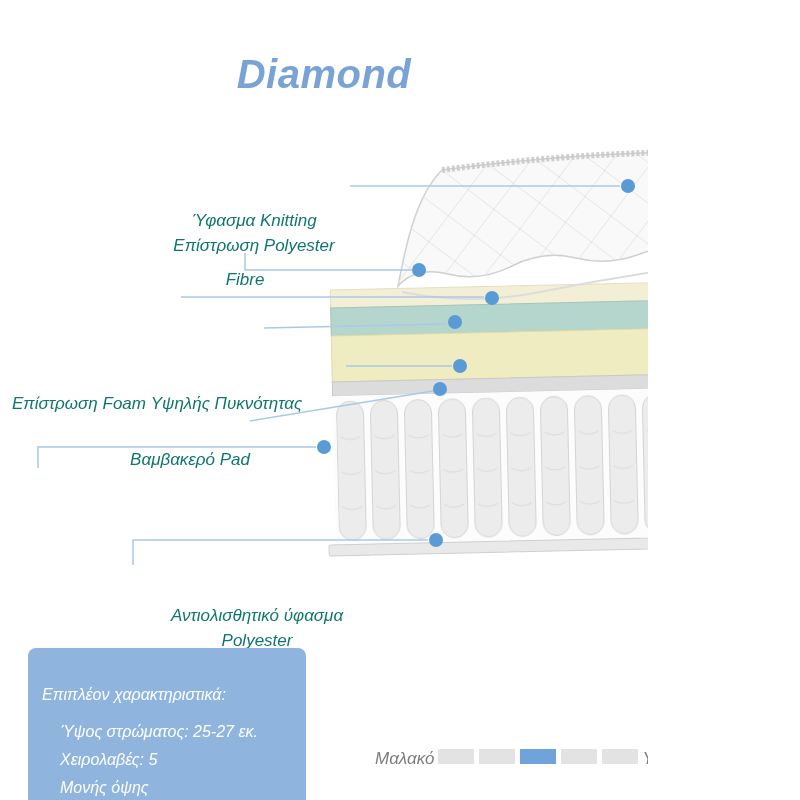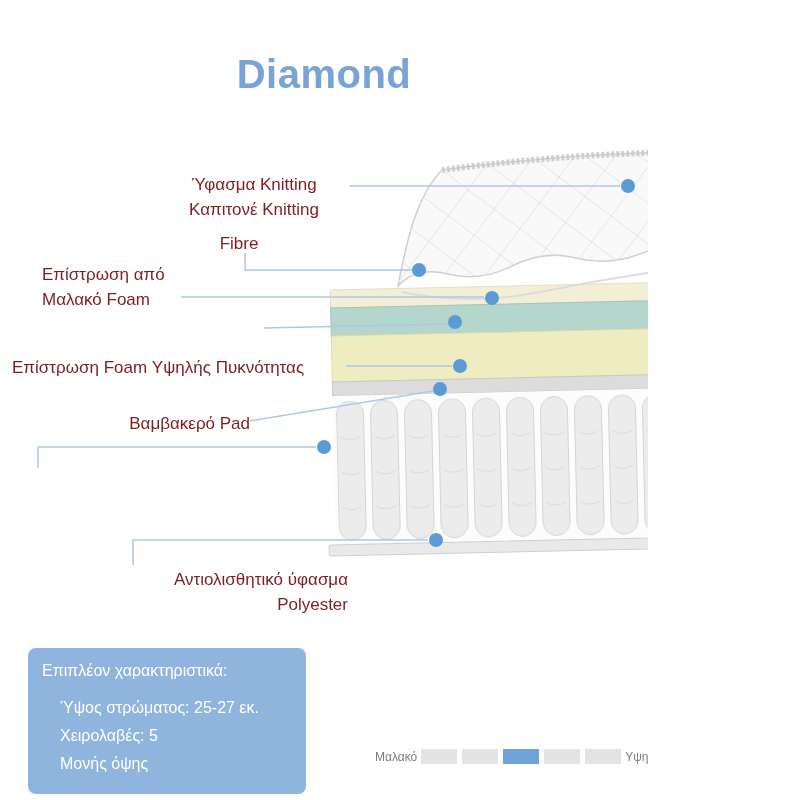--- a/index.html
+++ b/index.html
@@ -1,46 +1,46 @@
 <!DOCTYPE html>
 <html><head>
 <meta charset="utf-8">
 <style>
   html,body { margin:0; padding:0; background:#ffffff; }
   .canvas {
     position:relative; width:648px; height:800px; background:#ffffff;
-    font-family:"Liberation Sans", sans-serif; overflow:hidden;
+    font-family:"Liberation Sans", sans-serif; overflow:hidden;font-style:italic;
   }
   .title {
     position:absolute; top:52px; left:0; width:100%; text-align:center;
     font-size:40px; font-weight:bold; color:#79a3d6; letter-spacing:0.5px;
   }
   .diagram-svg { position:absolute; left:0; top:0; z-index:1; }
   .callout {
-    position:absolute; z-index:2; color:#7f1d1d; font-size:17px; line-height:25px;
+    position:absolute; z-index:2; color:#0f766e; font-size:17px; line-height:25px;margin-top:36px;
   }
   .c-fabric   { left:162px; top:172px; width:184px; text-align:center; }
-  .c-fibre    { left:199px; top:231px; width:80px;  text-align:center; }
+  .c-fibre    { left:205px; top:231px; width:80px;  text-align:center; }
   .c-softfoam { left:42px;  top:262px; width:150px; text-align:left; }
   .c-coolgel  { left:55px;  top:317px; width:210px; text-align:left; }
   .c-hdfoam   { left:12px;  top:355px; width:332px; text-align:left; }
   .c-pad      { left:118px; top:411px; width:132px; text-align:right; }
   .c-springs  { left:26px;  top:469px; width:280px; text-align:center; }
-  .c-antislip { left:124px; top:567px; width:224px; text-align:right; }
+  .c-antislip { left:145px; top:567px; width:224px; text-align:center; }
   .info-box {
     position:absolute; z-index:2; left:28px; top:648px; width:250px;
     background:#8fb4de; border-radius:8px; color:#ffffff;
     padding:14px 14px 16px 14px; font-size:16px;
   }
-  .info-box .ib-title { margin-bottom:14px; }
+  .info-box .ib-title { margin-bottom:14px;margin-top:24px; }
   .info-box .ib-item  { line-height:28px;margin-left:18px; }
   .firmness {
     position:absolute; z-index:2; left:375px; top:749px;
-    display:flex; align-items:flex-end; gap:4px;
-    font-size:12px; color:#7d7d7d;
+    display:flex; align-items:flex-start; gap:4px;
+    font-size:17px; color:#7d7d7d;
   }
   .fboxes { display:flex; gap:5px; align-items:center; }
   .fbox { display:inline-block; width:36px; height:15px; background:#e3e3e3; }
   .fbox.active { background:#6fa3d9; }
 </style>
 </head>
 <body>
 
 <div class="canvas">
 
@@ -97,28 +97,24 @@
       <circle cx="455" cy="322" r="7"></circle>
       <circle cx="460" cy="366" r="7"></circle>
       <circle cx="440" cy="389" r="7"></circle>
       <circle cx="324" cy="447" r="7"></circle>
       <circle cx="436" cy="540" r="7"></circle>
     </g>
   </svg>
 
   <div class="callout c-fabric">
     <div>Ύφασμα Knitting</div>
-    <div>Καπιτονέ Knitting</div>
+    <div>Επίστρωση Polyester</div>
   </div>
   <div class="callout c-fibre">
     <div>Fibre</div>
-  </div>
-  <div class="callout c-softfoam">
-    <div>Επίστρωση από</div>
-    <div>Μαλακό Foam</div>
   </div>
   <div class="callout c-hdfoam">
     <div>Επίστρωση Foam Υψηλής Πυκνότητας</div>
   </div>
   <div class="callout c-pad">
     <div>Βαμβακερό Pad</div>
   </div>
   <div class="callout c-antislip">
     <div>Αντιολισθητικό ύφασμα</div>
     <div>Polyester</div>

